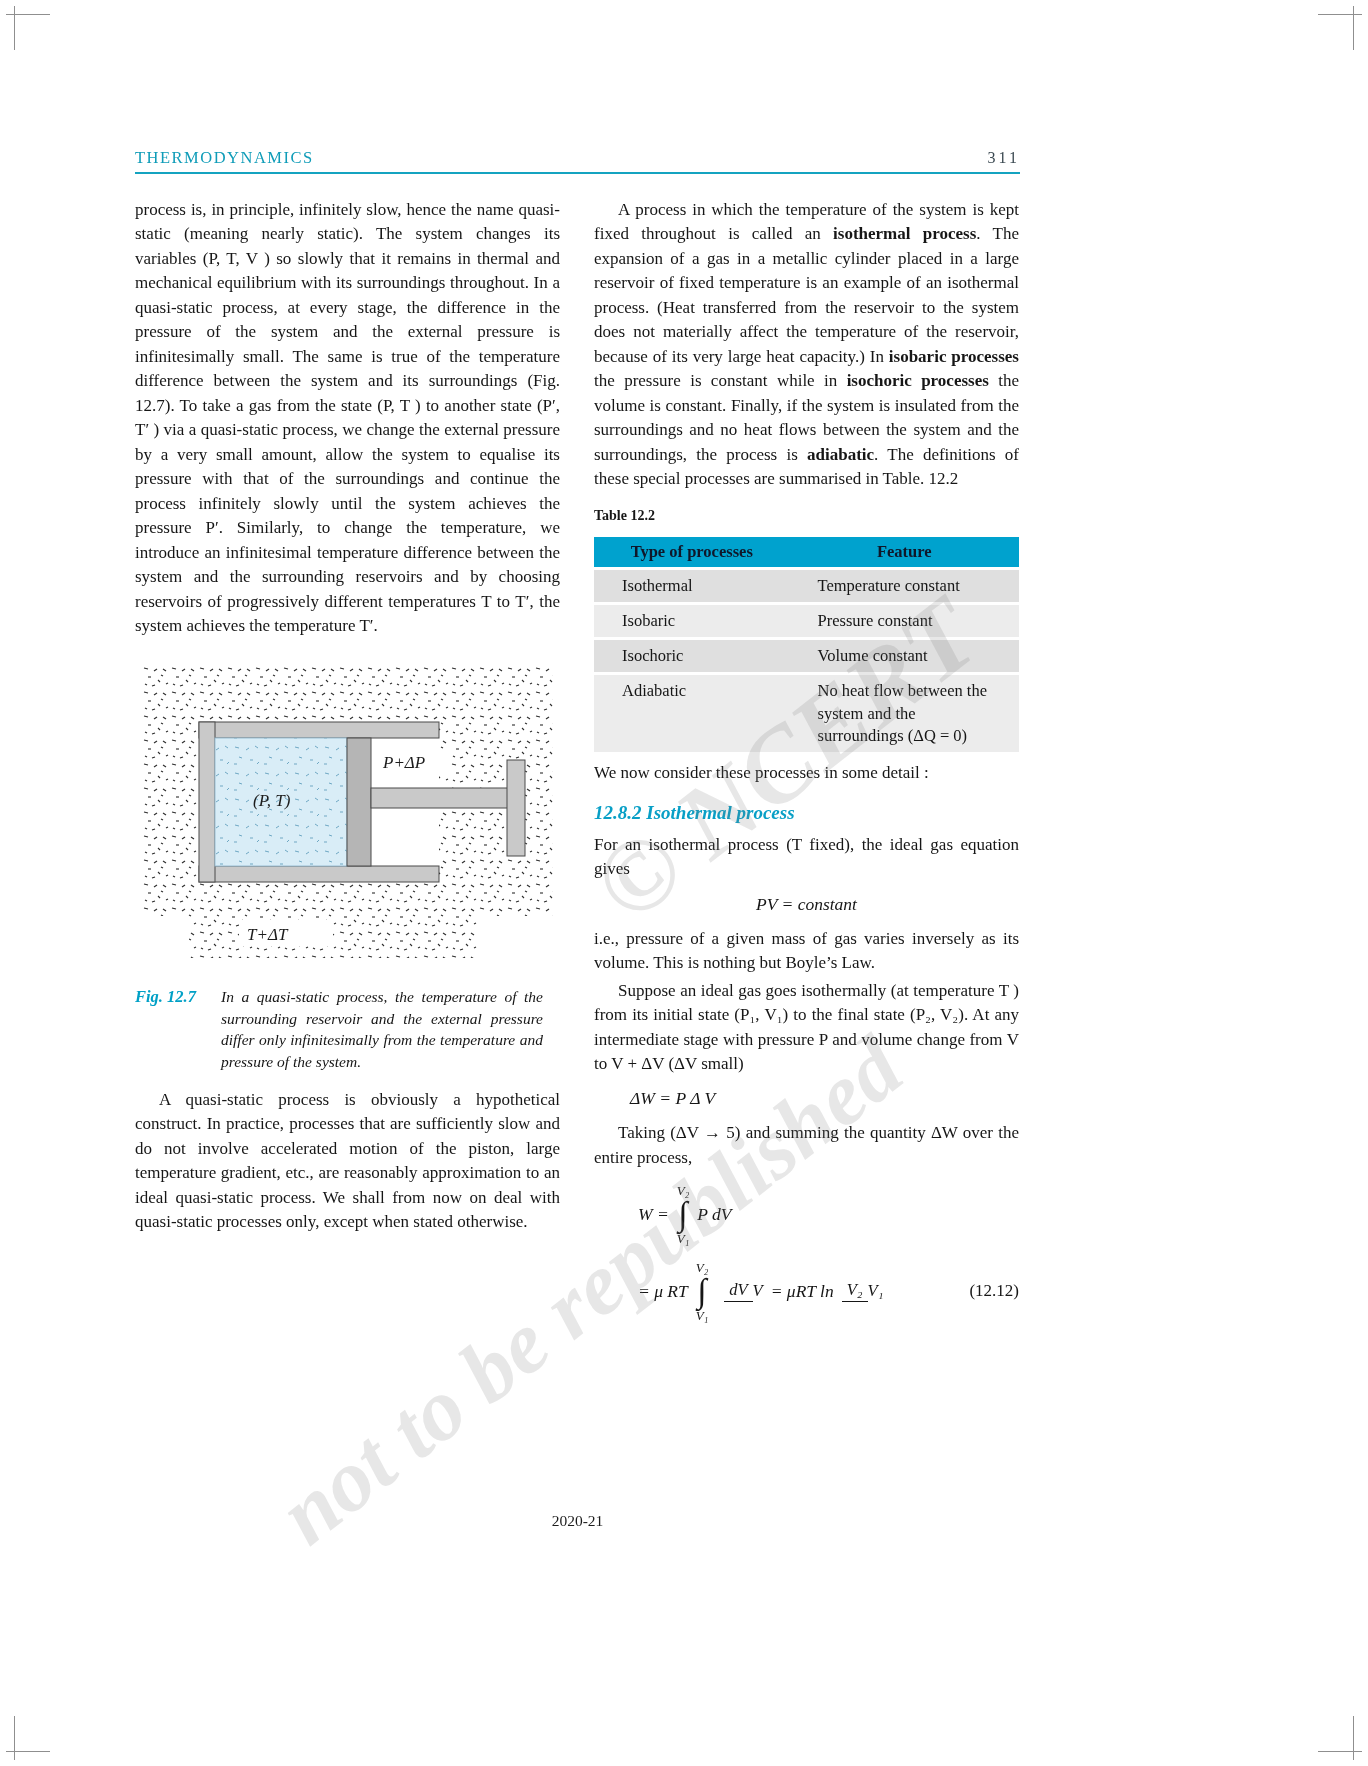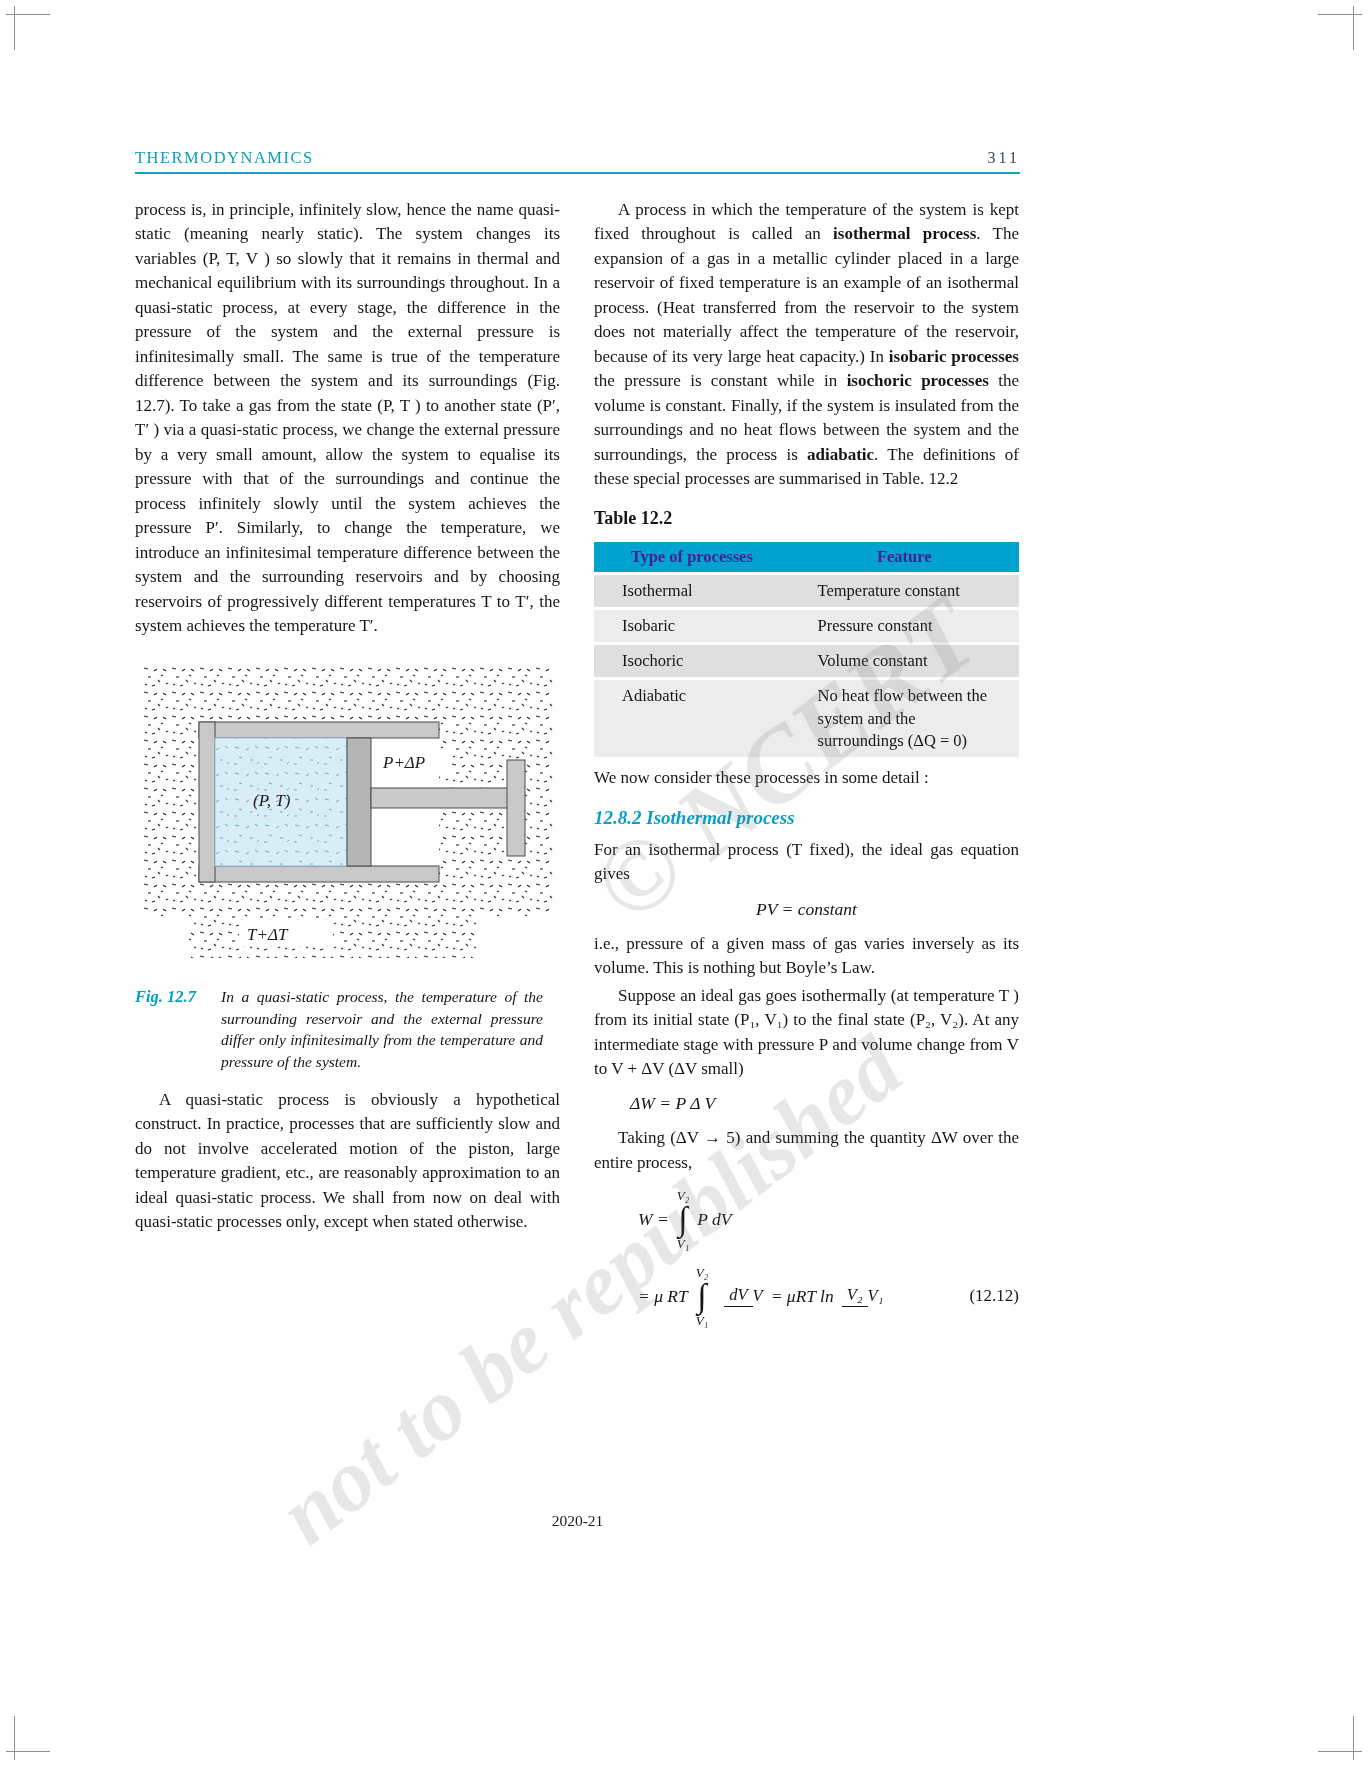--- a/index.html
+++ b/index.html
@@ -54,27 +54,27 @@
   .figcaption {
     display: flex; gap: 0; margin-top: 18px;
     font-style: italic; font-size: 15.5px; line-height: 1.38;
   }
   .fig-label { color: #00A0C6; font-weight: bold; min-width: 86px; font-size: 16.5px; }
   .fig-text { width: 322px; text-align: justify; }
 
   .para2 { margin-top: 16px; }
 
   
-  .table-caption { display: flex; gap: 14px; margin: 16px 0 10px 0; font-size: 18px; }
+  .table-caption { display: flex; gap: 14px; margin: 16px 0 10px 0; font-size: 14px; }
   .tc-label { font-weight: bold; min-width: 92px; }
   .tc-text { color: #00A0C6; font-weight: bold; width: 270px; line-height: 1.3; }
 
   table.proc { border-collapse: separate; border-spacing: 0 3px; width: 100%; font-size: 16.5px; margin-bottom: 6px; }
   table.proc th {
-    background: #00A2CE; color: #4c1d95; font-weight: bold;
+    background: #00A2CE; color: #0f172a; font-weight: bold;
     padding: 5px 8px; text-align: center; font-size: 16.5px;
   }
   table.proc th:first-child { width: 46%; }
   table.proc td { padding: 5px 28px; vertical-align: top; line-height: 1.35; margin-top: 28px; }
   table.proc tr.shade-a td { background: #dfdfdf; }
   table.proc tr.shade-b td { background: #ececec; }
 
   .after-table { }
 
   .subhead {

